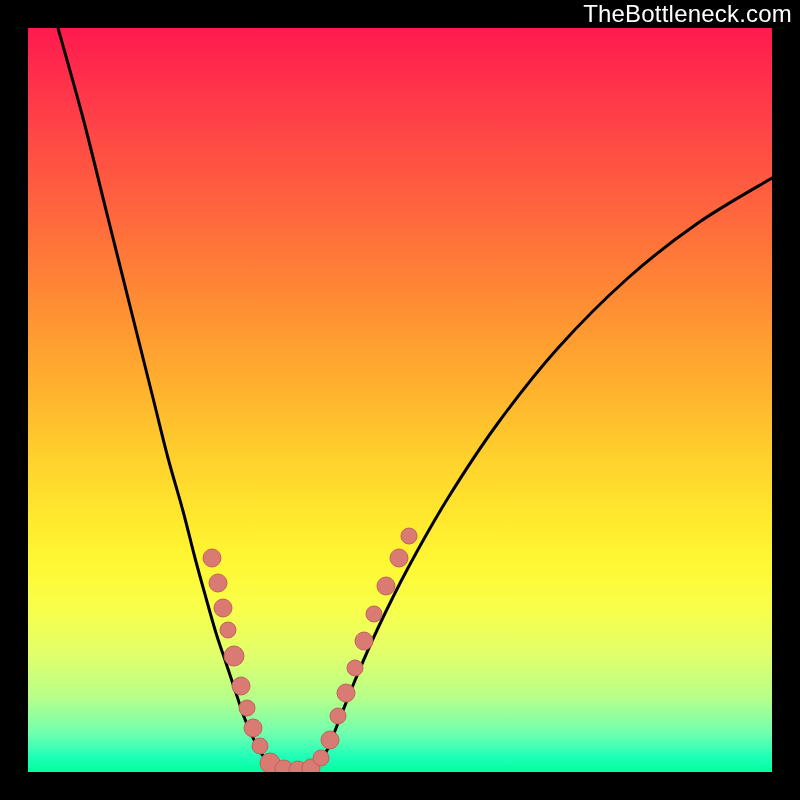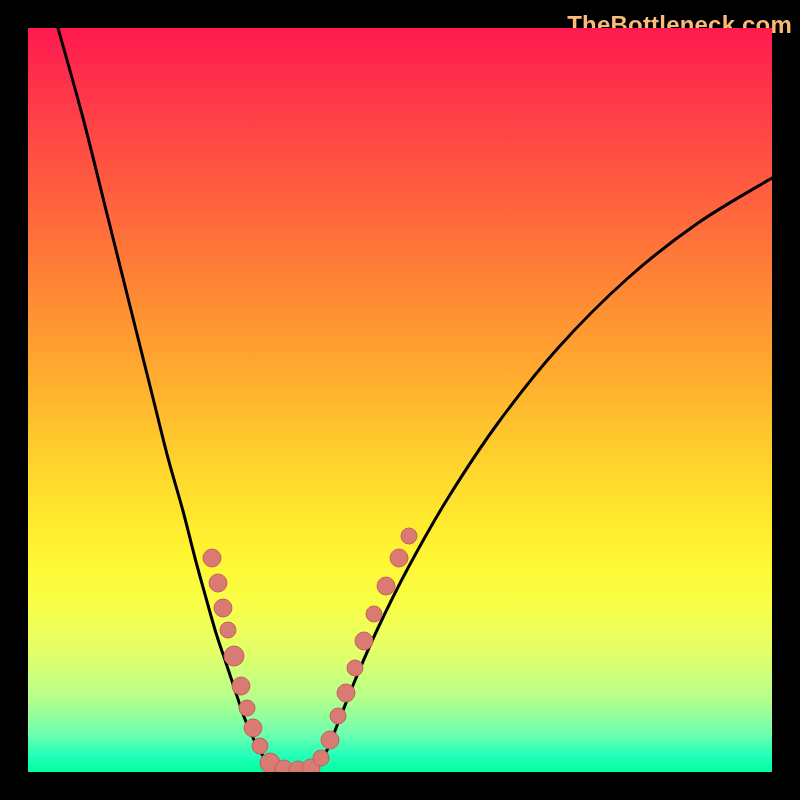--- a/index.html
+++ b/index.html
@@ -36,25 +36,25 @@
       #f8ff4a 78%,
       #e2ff6a 84%,
       #b7ff8a 90%,
       #6cffb0 95%,
       #1effb8 98%,
       #00ff9c 100%
     );
   }
   .watermark {
     position: absolute;
-    top: 11px;
+    top: 0;
     right: 8px;
-    color: #fdba74;
+    color: #ffffff;
     font-size: 24px;
-    font-weight: 700;
+    font-weight: 400;
     letter-spacing: 0.2px;
     user-select: none;
   }
   svg {
     position: absolute;
     left: 0;
     top: 0;
   }
 </style>
 </head>

